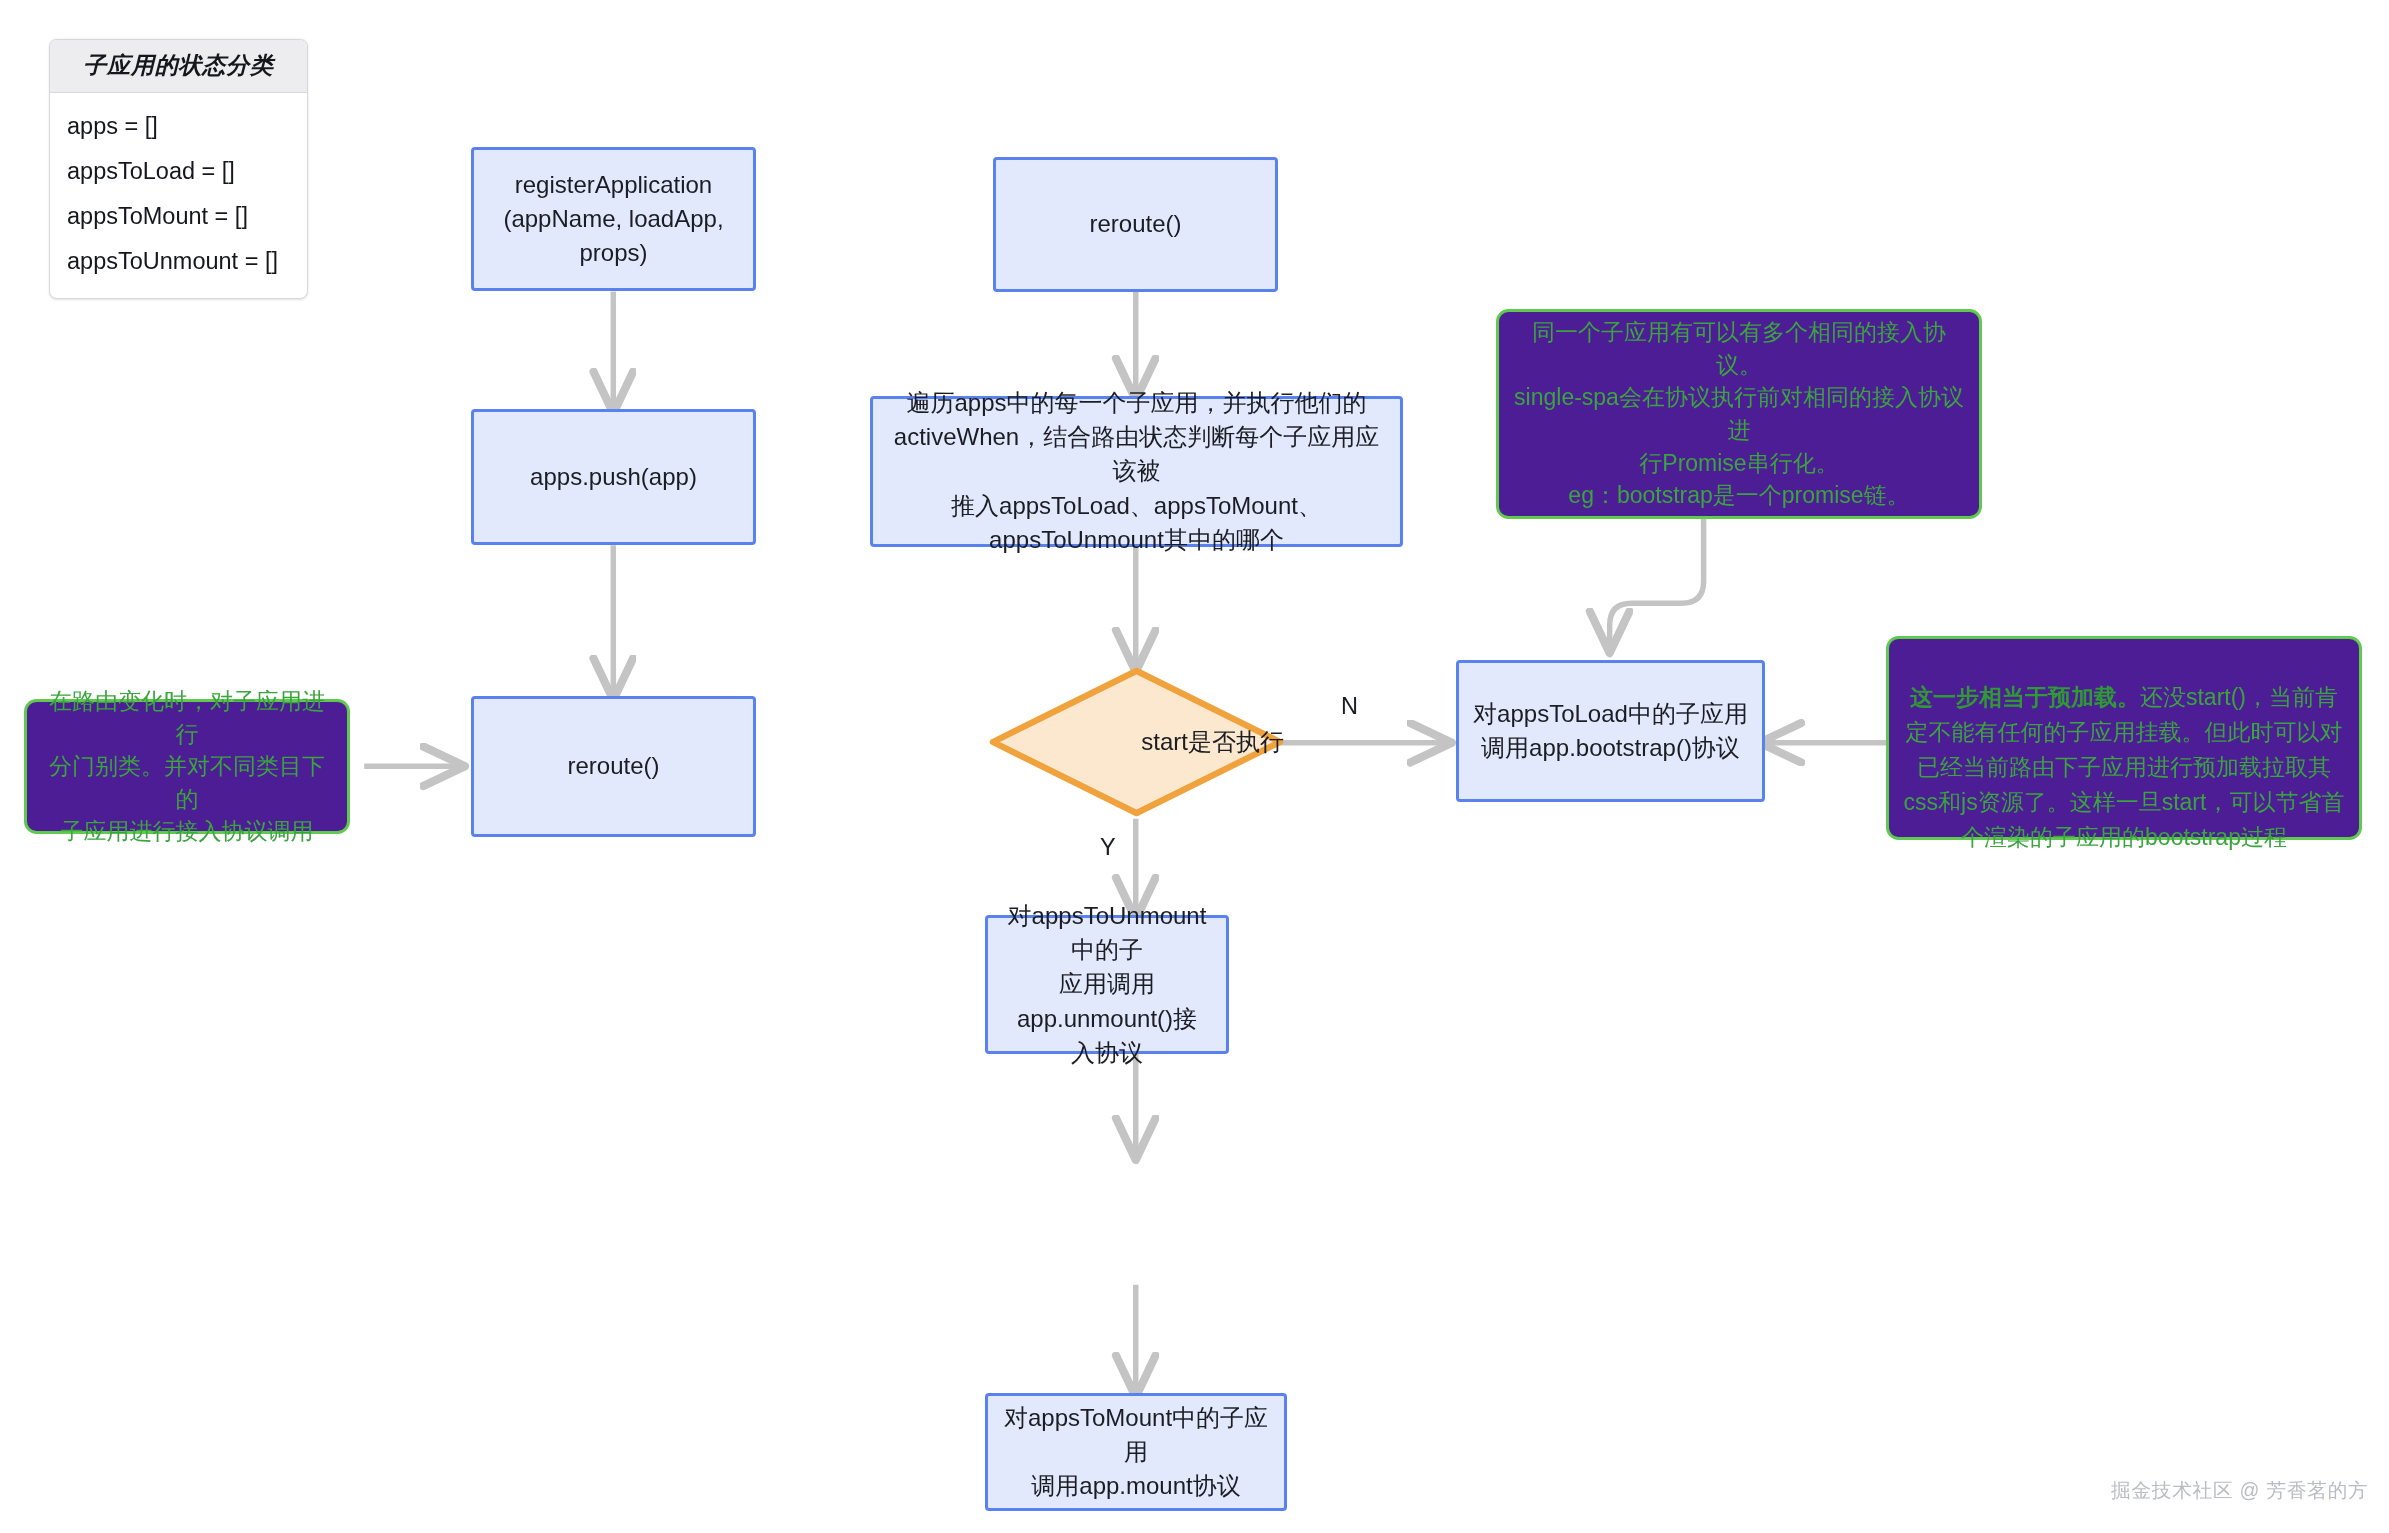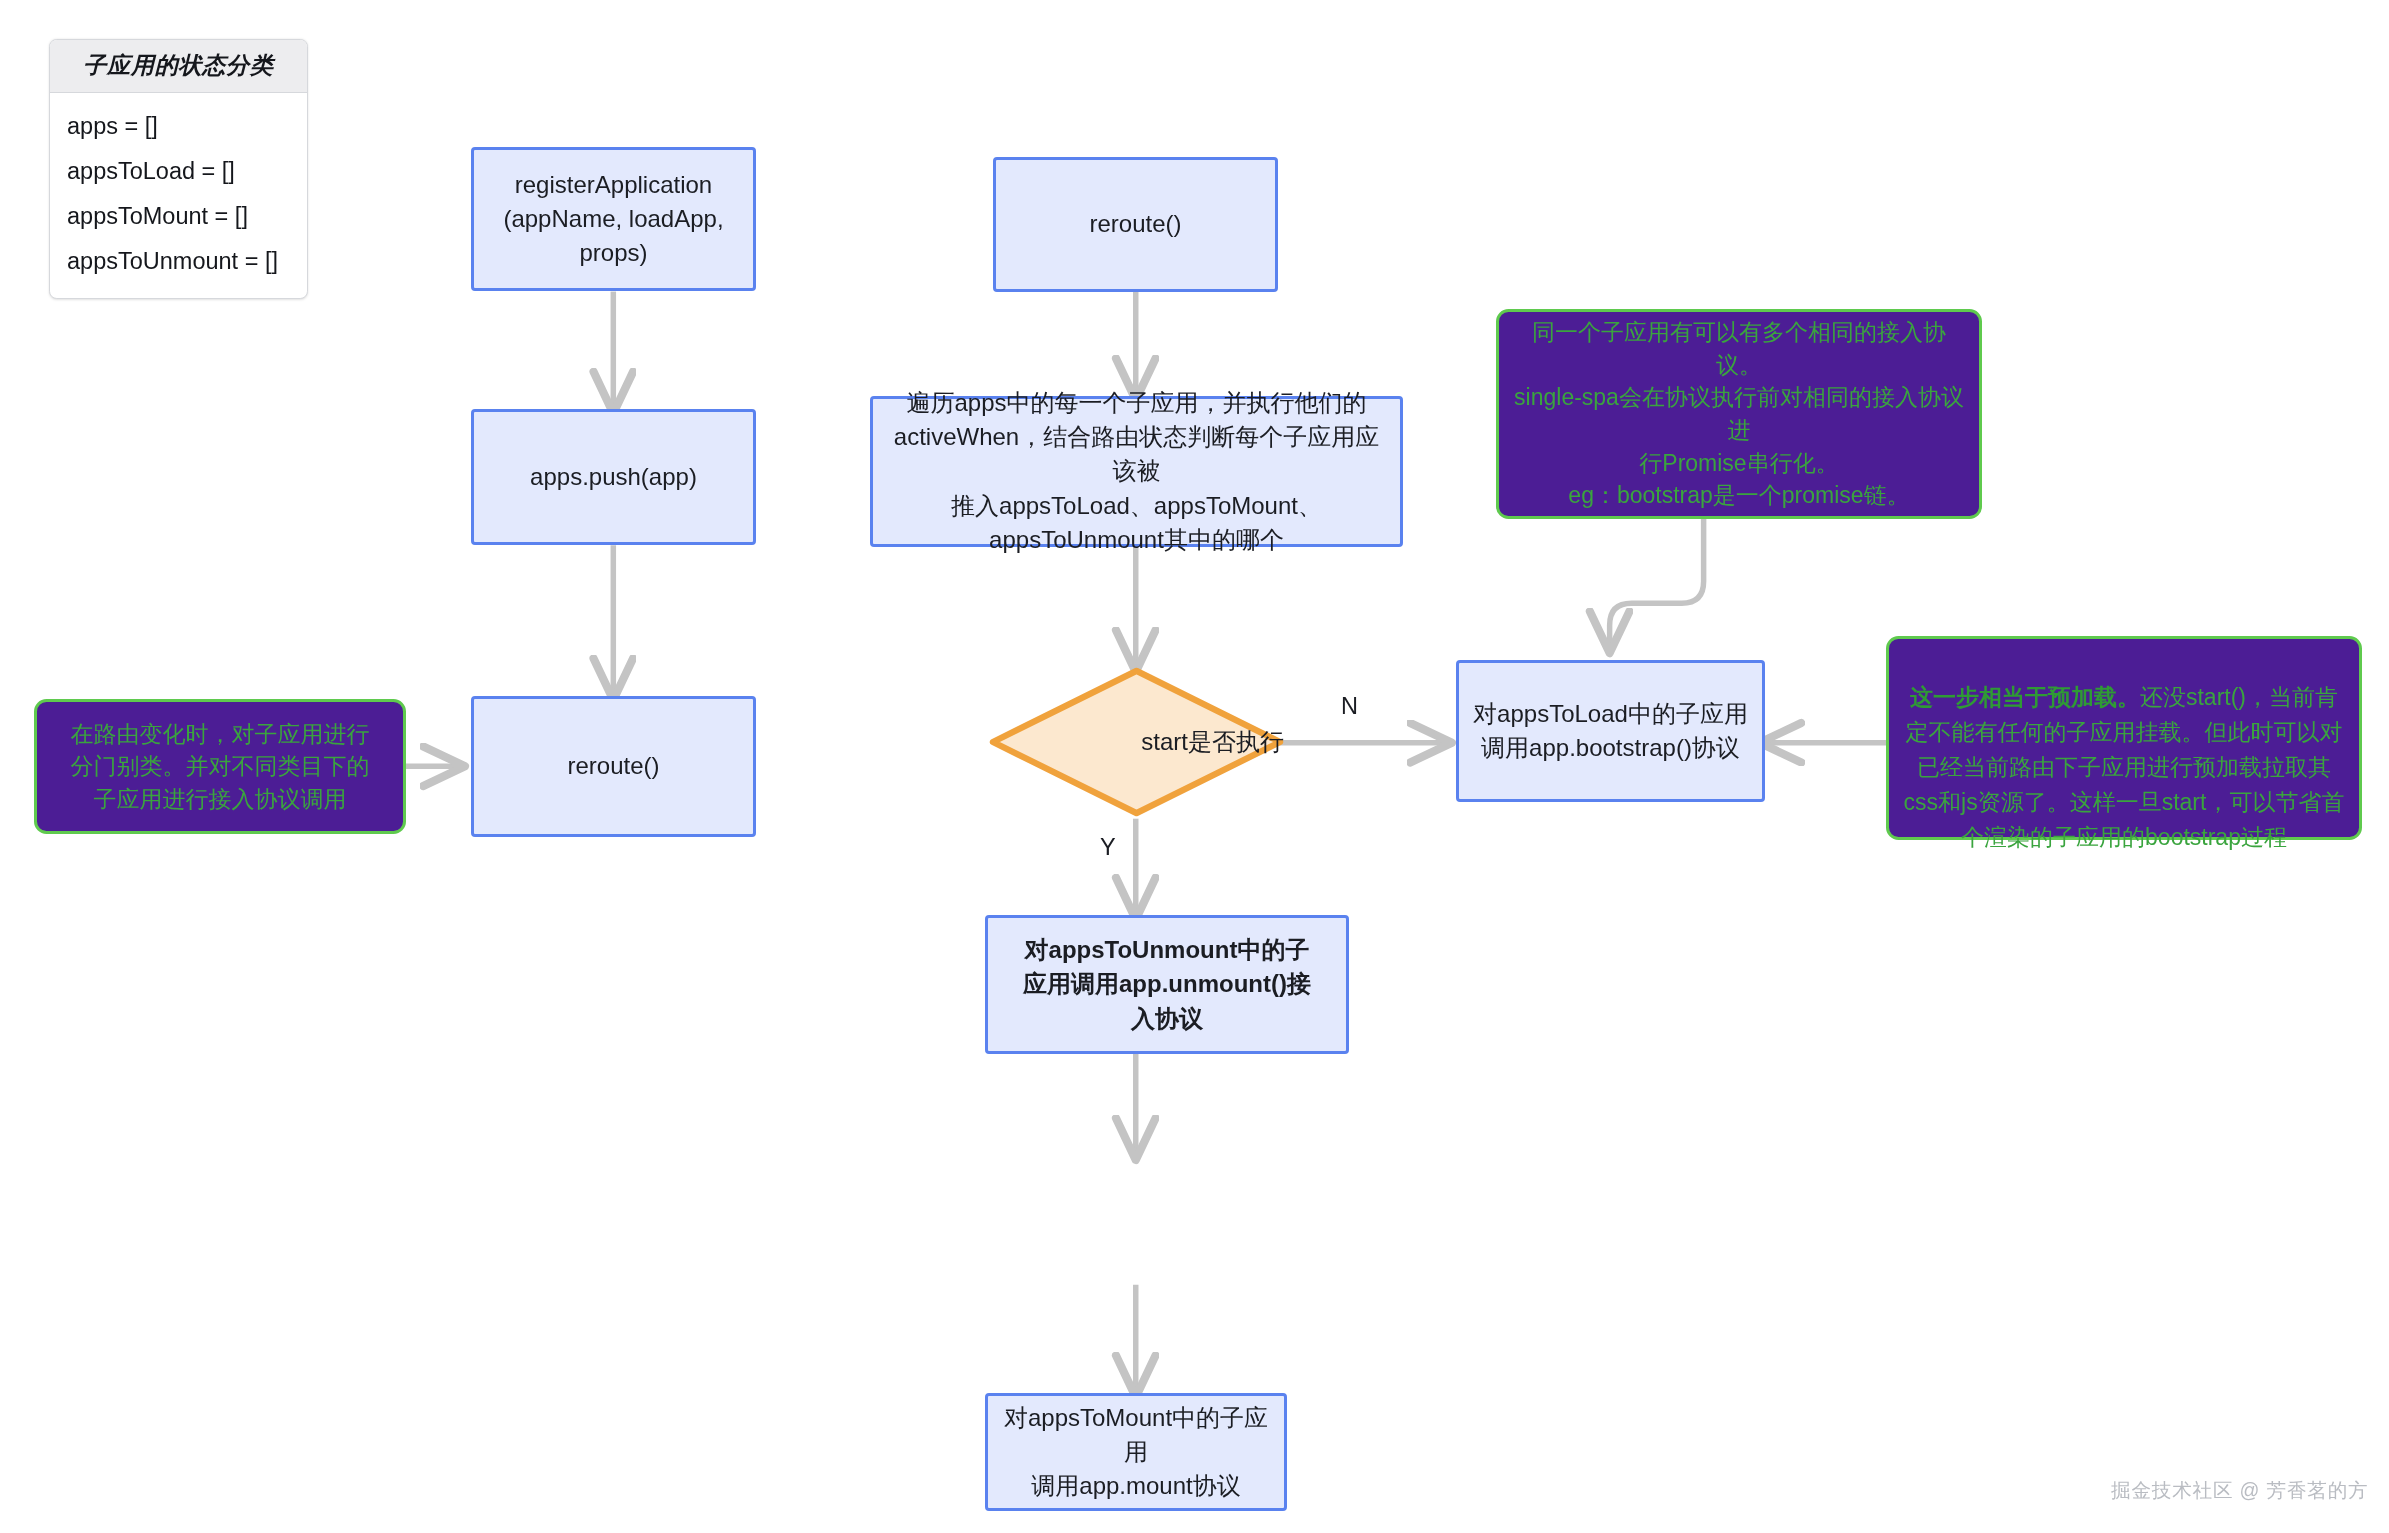--- a/index.html
+++ b/index.html
@@ -163,42 +163,42 @@
   </div>
 
   <div class="node node-process" style="left:471px; top:147px; width:285px; height:144px;">registerApplication
 (appName, loadApp,
 props)</div>
 
   <div class="node node-process" style="left:471px; top:409px; width:285px; height:136px;">apps.push(app)</div>
 
   <div class="node node-process" style="left:471px; top:696px; width:285px; height:141px;">reroute()</div>
 
-  <div class="node node-note" style="left:34px; top:699px; width:372px; height:135px;">在路由变化时，对子应用进行
+  <div class="node node-note" style="left:24px; top:699px; width:326px; height:135px;">在路由变化时，对子应用进行
 分门别类。并对不同类目下的
 子应用进行接入协议调用</div>
 
   <div class="node node-process" style="left:993px; top:157px; width:285px; height:135px;">reroute()</div>
 
   <div class="node node-process" style="left:870px; top:396px; width:533px; height:151px;">遍历apps中的每一个子应用，并执行他们的
 activeWhen，结合路由状态判断每个子应用应该被
 推入appsToLoad、appsToMount、
 appsToUnmount其中的哪个</div>
 
   <div class="node-decision" style="left:989px; top:667px; width:295px; height:150px;">
     <svg class="diamond-shape" viewBox="0 0 376 192" preserveAspectRatio="none">
       <polygon points="188,5 371,96 188,187 5,96" fill="#fce8cf" stroke="#f0a23c" stroke-width="8" stroke-linejoin="round"></polygon>
     </svg>
     <span class="decision-label">start是否执行</span>
   </div>
 
   <div class="edge-label" style="left:1341px; top:693px;">N</div>
   <div class="edge-label" style="left:1100px; top:834px;">Y</div>
 
-  <div class="node node-process" style="left:985px; top:915px; width:364px; height:139px;font-weight:bold;">对appsToUnmount中的子
+  <div class="node node-process" style="left:985px; top:915px; width:244px; height:139px;">对appsToUnmount中的子
 应用调用app.unmount()接
 入协议</div>
 
 
   <div class="node node-process" style="left:985px; top:1393px; width:302px; height:118px;">对appsToMount中的子应用
 调用app.mount协议</div>
 
   <div class="node node-note" style="left:1496px; top:309px; width:486px; height:210px;">同一个子应用有可以有多个相同的接入协议。
 single-spa会在协议执行前对相同的接入协议进
 行Promise串行化。

